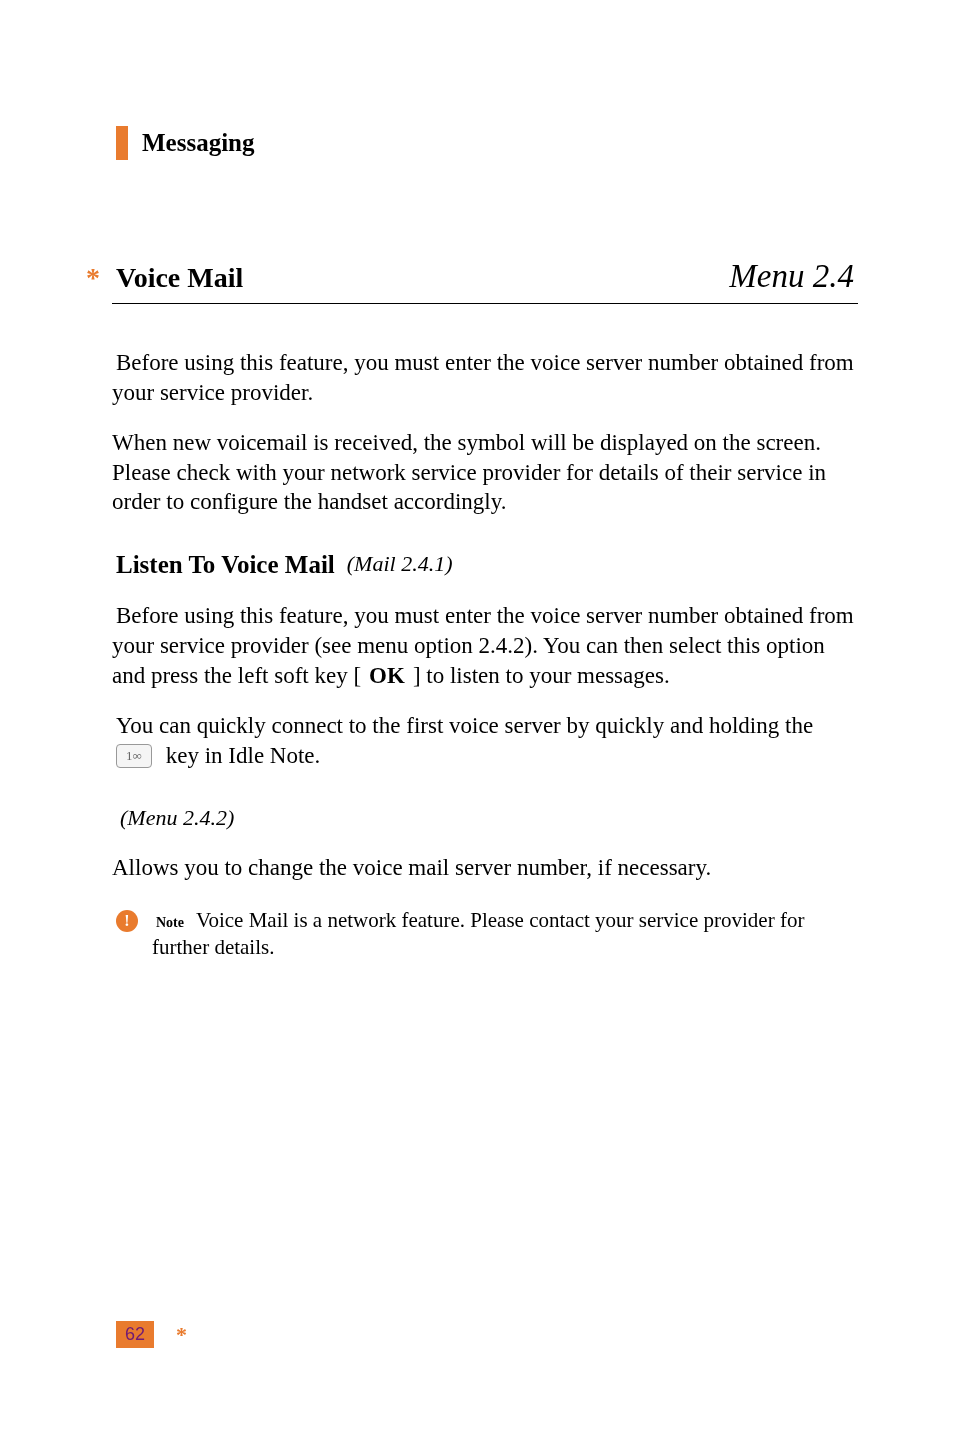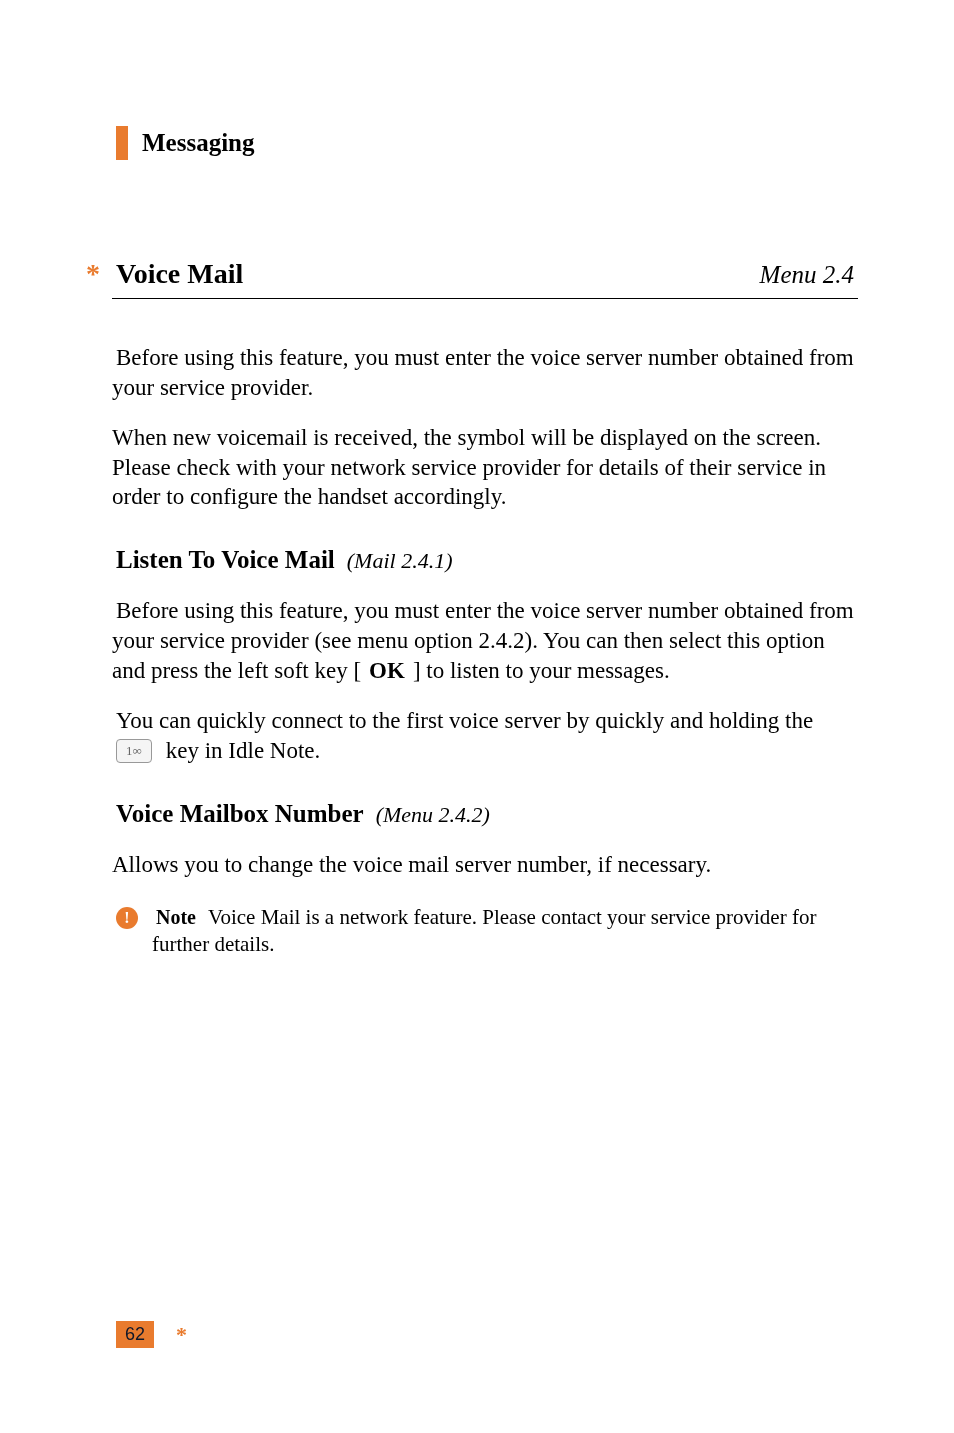--- a/index.html
+++ b/index.html
@@ -46,30 +46,30 @@
       margin-left: -26px;
       width: 16px;
     }
     .main-heading {
       font-size: 28px;
       font-weight: bold;
       flex: 1;
     }
     .menu-ref {
       font-style: italic;
-      font-size: 25px;
+      font-size: 33px;
     }
     .body-text {
       font-size: 23px;
       line-height: 1.3;
       margin-bottom: 20px;
     }
     .sub-heading-row {
       display: flex;
-      align-items: flex-end;
+      align-items: flex-start;
       margin-top: 30px;
       margin-bottom: 18px;
     }
     .sub-heading {
       font-size: 25px;
       font-weight: bold;
     }
     .sub-menu-ref {
       font-style: italic;
       font-size: 22px;
@@ -106,40 +106,40 @@
       font-size: 16px;
       text-align: center;
       line-height: 22px;
       margin-right: 10px;
       flex-shrink: 0;
       position: relative;
       top:3px;
     }
     .note-label {
       font-weight: bold;
-      font-size: 20px;
+      font-size: 14px;
       margin-right: 8px;
     }
     .note-text {
       font-size: 21px;
       line-height: 1.3;
     }
     .note-content {
       flex: 1;
     }
     .footer {
       position: absolute;
       bottom: 85px;
       left: 100px;
       display: flex;
       align-items: center;
     }
     .page-number {
       background: #e97b2e;
-      color: #0f172a;
+      color: #701a75;
       font-size: 18px;
       padding: 3px 9px;
       font-family: Arial, sans-serif;
       margin-right: 18px;
     }
     .footer-asterisk {
       color: #e97b2e;
       font-size: 22px;
       font-weight: bold;
       margin-right: 2px;
@@ -179,21 +179,20 @@
 
 <p class="body-text">
   <span>Before using this feature, you must enter the voice server number obtained from your service provider (see menu option 2.4.2). You can then select this option and press the left soft key [</span><span class="ok-bold">OK</span><span>] to listen to your messages.</span>
 </p>
 
 <p class="body-text">
   <span>You can quickly connect to the first voice server by quickly and holding the </span><span class="key-icon">1∞</span><span> key in Idle Note.</span>
 </p>
 
 <div class="sub-heading-row">
-  <span class="sub-heading">Voice Mailbox Number</span>
   <span class="sub-menu-ref">(Menu 2.4.2)</span>
 </div>
 
 <p class="body-text">Allows you to change the voice mail server number, if necessary.</p>
 
 <div class="note-row">
   <div class="note-icon">!</div>
   <div class="note-content">
     <span class="note-label">Note</span><span class="note-text">Voice Mail is a network feature. Please contact your service provider for further details.</span>
   </div>

